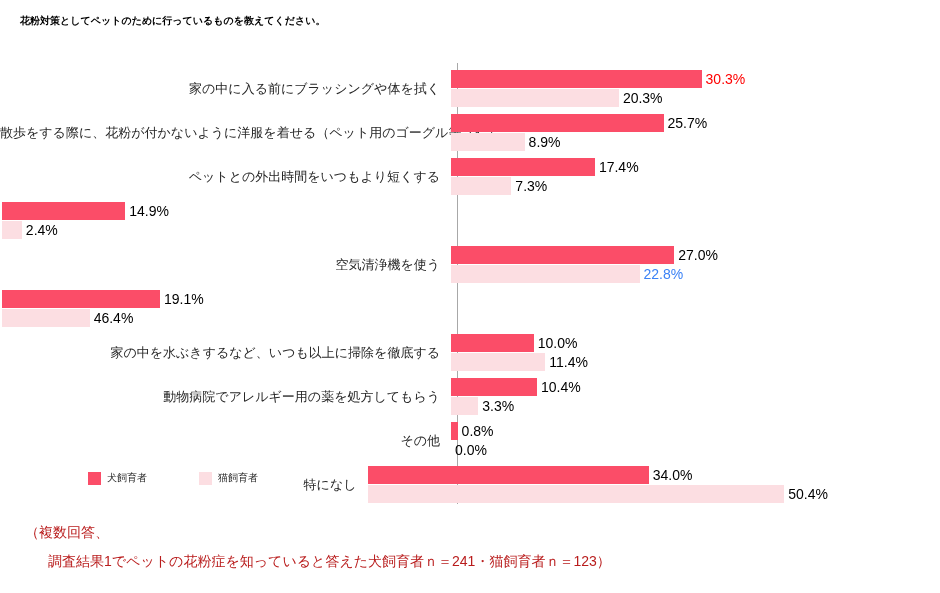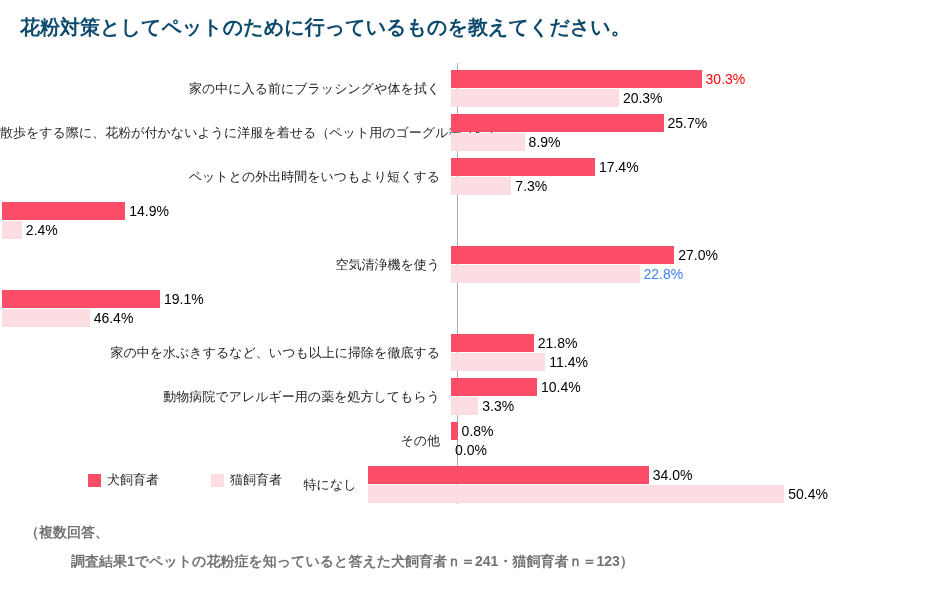--- a/index.html
+++ b/index.html
@@ -7,21 +7,21 @@
     width: 940px; height: 593px;
     background: #ffffff;
     font-family: "Liberation Sans", "DejaVu Sans", sans-serif;
     color: #1a1a1a;
     overflow: hidden;
   }
   .page { position: relative; width: 940px; height: 593px; }
 
   .title {
     position: absolute; left: 20px; top: 14px;
-    font-size: 20px; font-weight: bold; color: #0c4a6e;
+    font-size: 10px; font-weight: bold; color: #000000;
     white-space: nowrap;
   }
 
   .chart-body {
     position: absolute; left: 0; top: 63px;
     width: 940px; height: 441px;
   }
   .axis-line {
     position: absolute; left: 457px; top: 0; bottom: 0;
     width: 1px; background: #a8a8a8;
@@ -42,28 +42,28 @@
     white-space: nowrap; line-height: 18px;
   }
   .value-label.highlight { font-weight: normal; }
 
   .legend {
     position: absolute; left: 88px; top: 408px;
     display: flex; gap: 52px; align-items: center;
   }
   .legend-item { display: flex; align-items: center; gap: 6px; }
   .legend-swatch { width: 13px; height: 13px; display: inline-block; }
-  .legend-label { font-size: 13px; color: #262626; font-family: Liberation Mono, monospace; }
+  .legend-label { font-size: 10px; color: #262626; font-family: Liberation Mono, monospace; }
 
   .footnote {
     position: absolute; left: 0; top: 518px; width: 940px;
-    font-size: 14px; font-weight: bold; color: #737373; line-height: 29px;
+    font-size: 14px; font-weight: normal; color: #b91c1c; line-height: 29px;
   }
   .footnote-line1 { padding-left: 25px; }
-  .footnote-line2 { padding-left: 48px; margin-left: 23px; }
+  .footnote-line2 { padding-left: 48px; }
 </style>
 </head>
 <body>
 
 <div class="page">
 
   <div class="title">花粉対策としてペットのために行っているものを教えてください。</div>
 
   <div class="chart-body">
     <div class="axis-line"></div>
@@ -142,21 +142,21 @@
               <span class="bar" style="width: 87.662px; background: rgb(252, 222, 226);"></span>
               <span class="value-label">46.4%</span>
             </div>
           </div>
         </div>
         <div class="chart-row">
           <div class="category-label">家の中を水ぶきするなど、いつも以上に掃除を徹底する</div>
           <div class="bar-group">
             <div class="bar-line">
               <span class="bar" style="width: 82.7px; background: rgb(251, 77, 104);"></span>
-              <span class="value-label">21.8%</span>
+              <span class="value-label">10.0%</span>
             </div>
             <div class="bar-line">
               <span class="bar" style="width: 94.278px; background: rgb(252, 222, 226);"></span>
               <span class="value-label">11.4%</span>
             </div>
           </div>
         </div>
         <div class="chart-row">
           <div class="category-label">動物病院でアレルギー用の薬を処方してもらう</div>
           <div class="bar-group">

